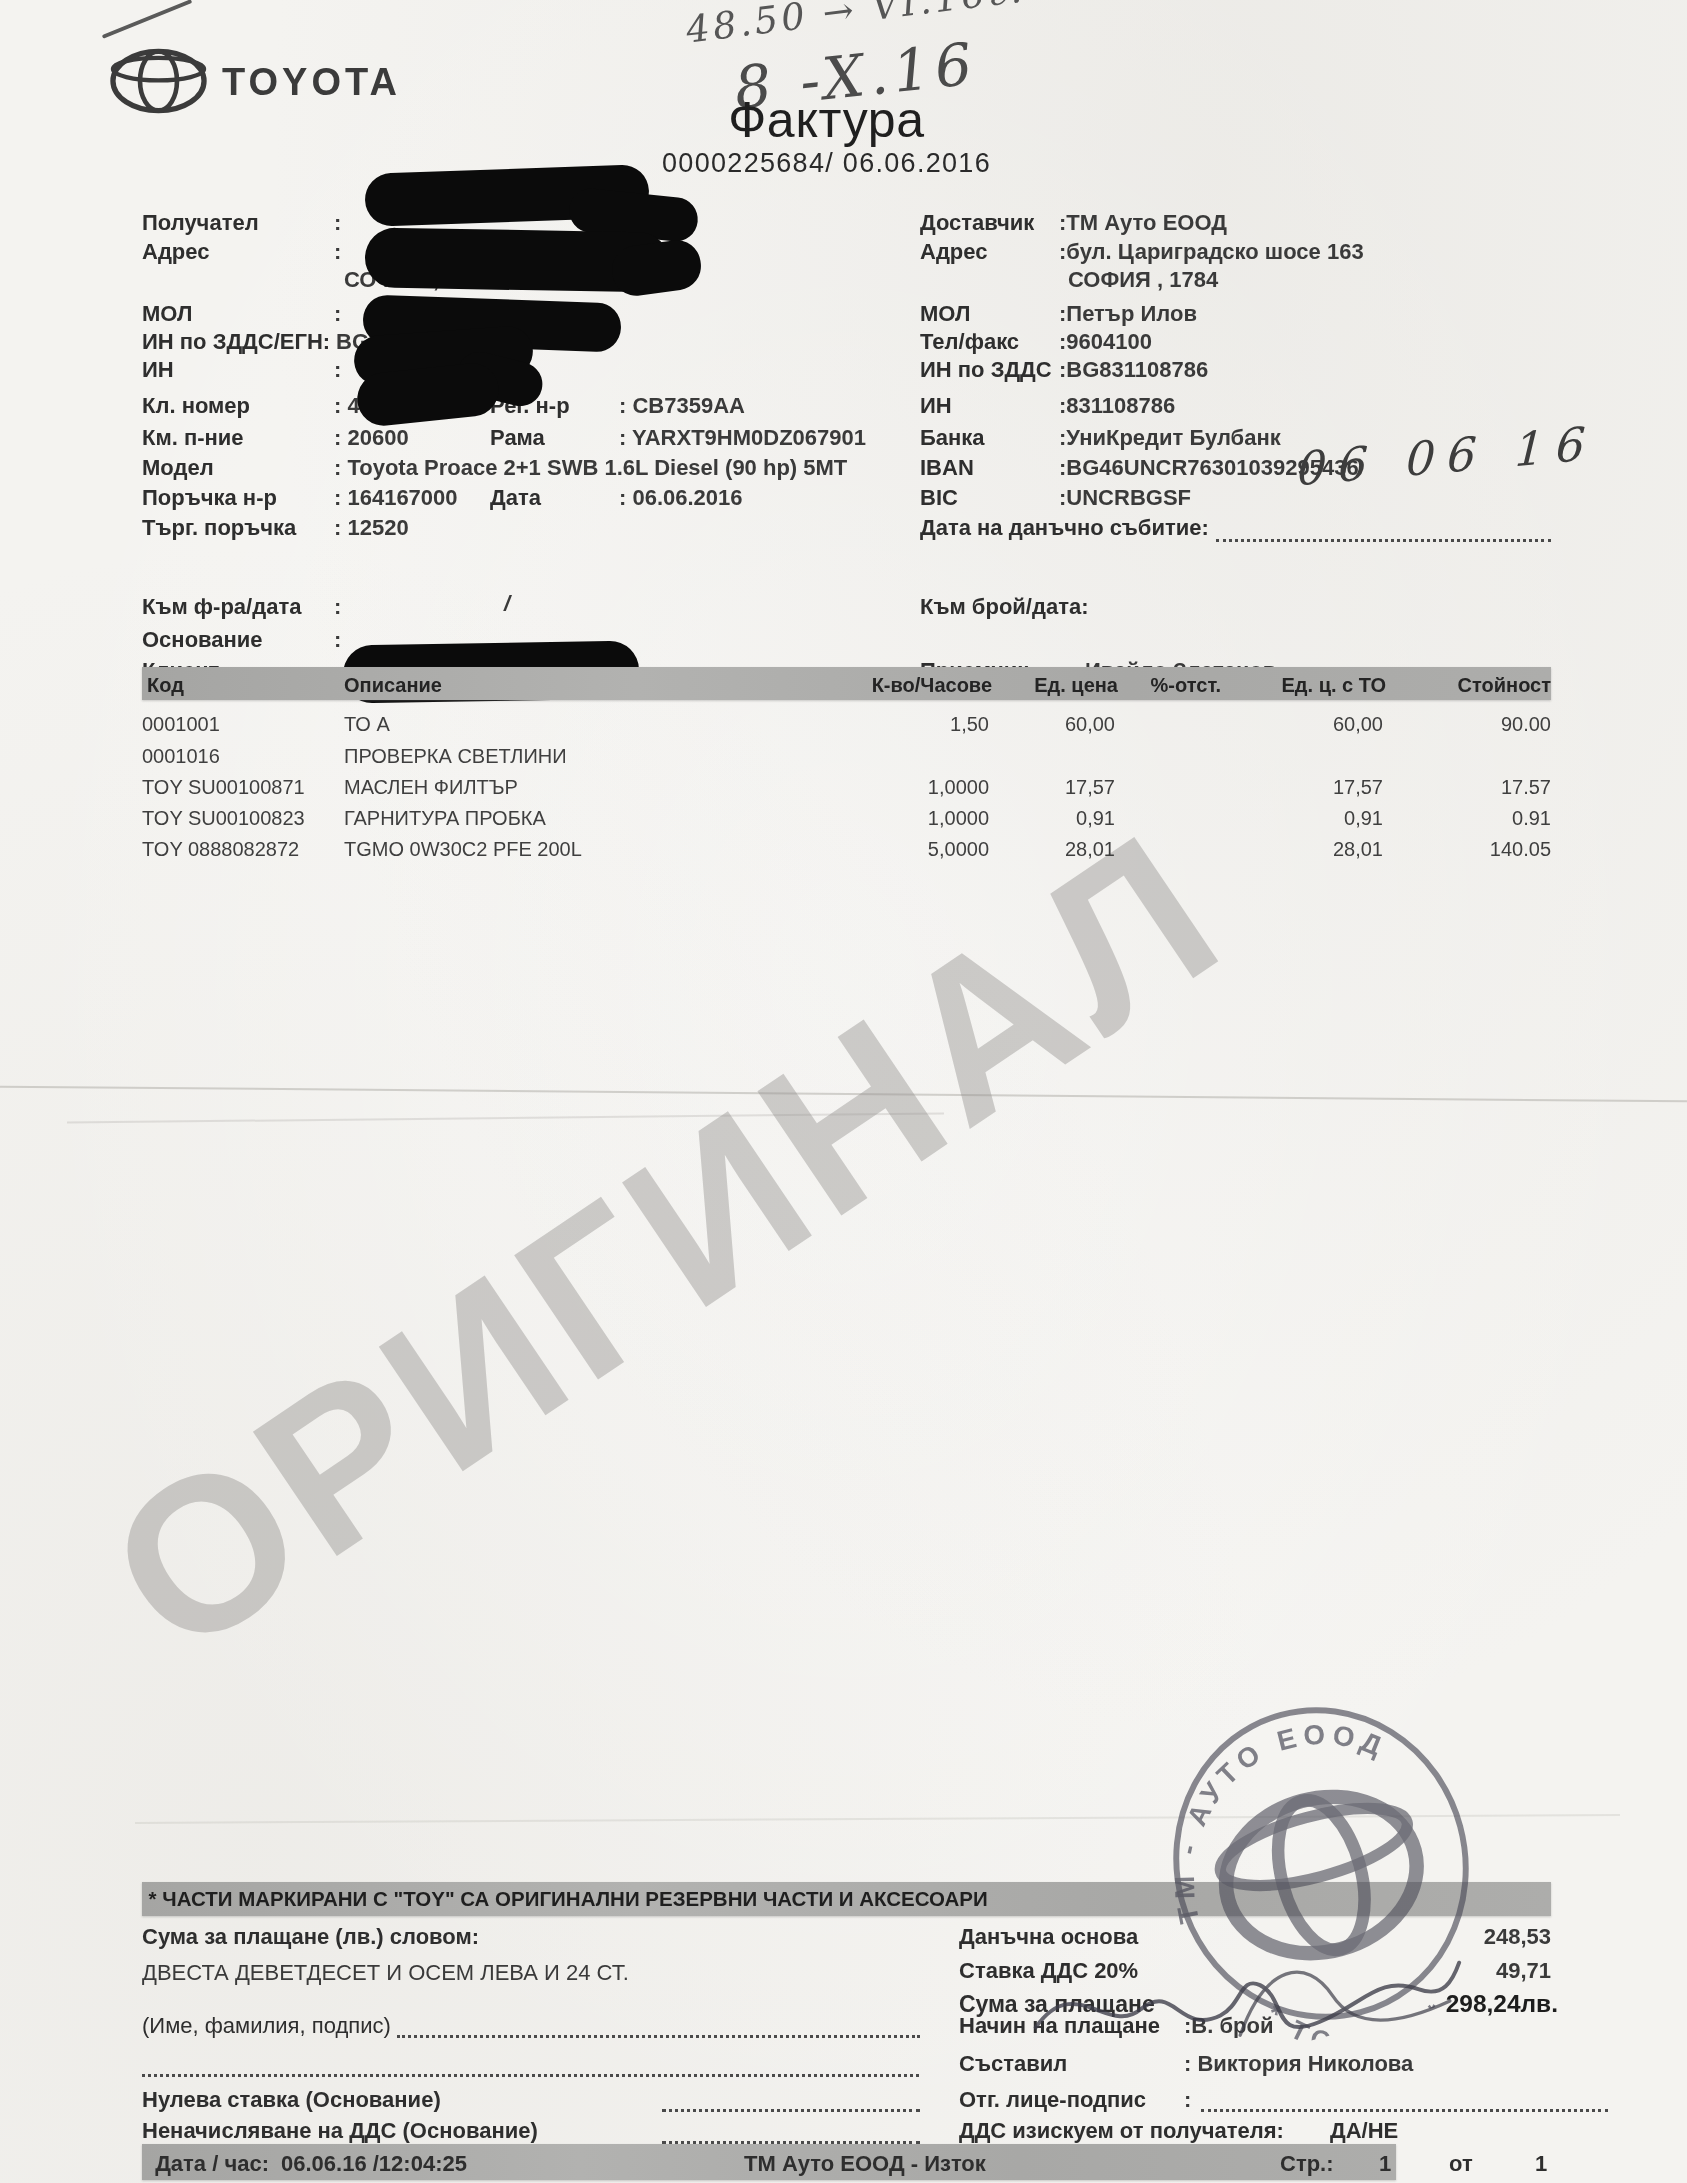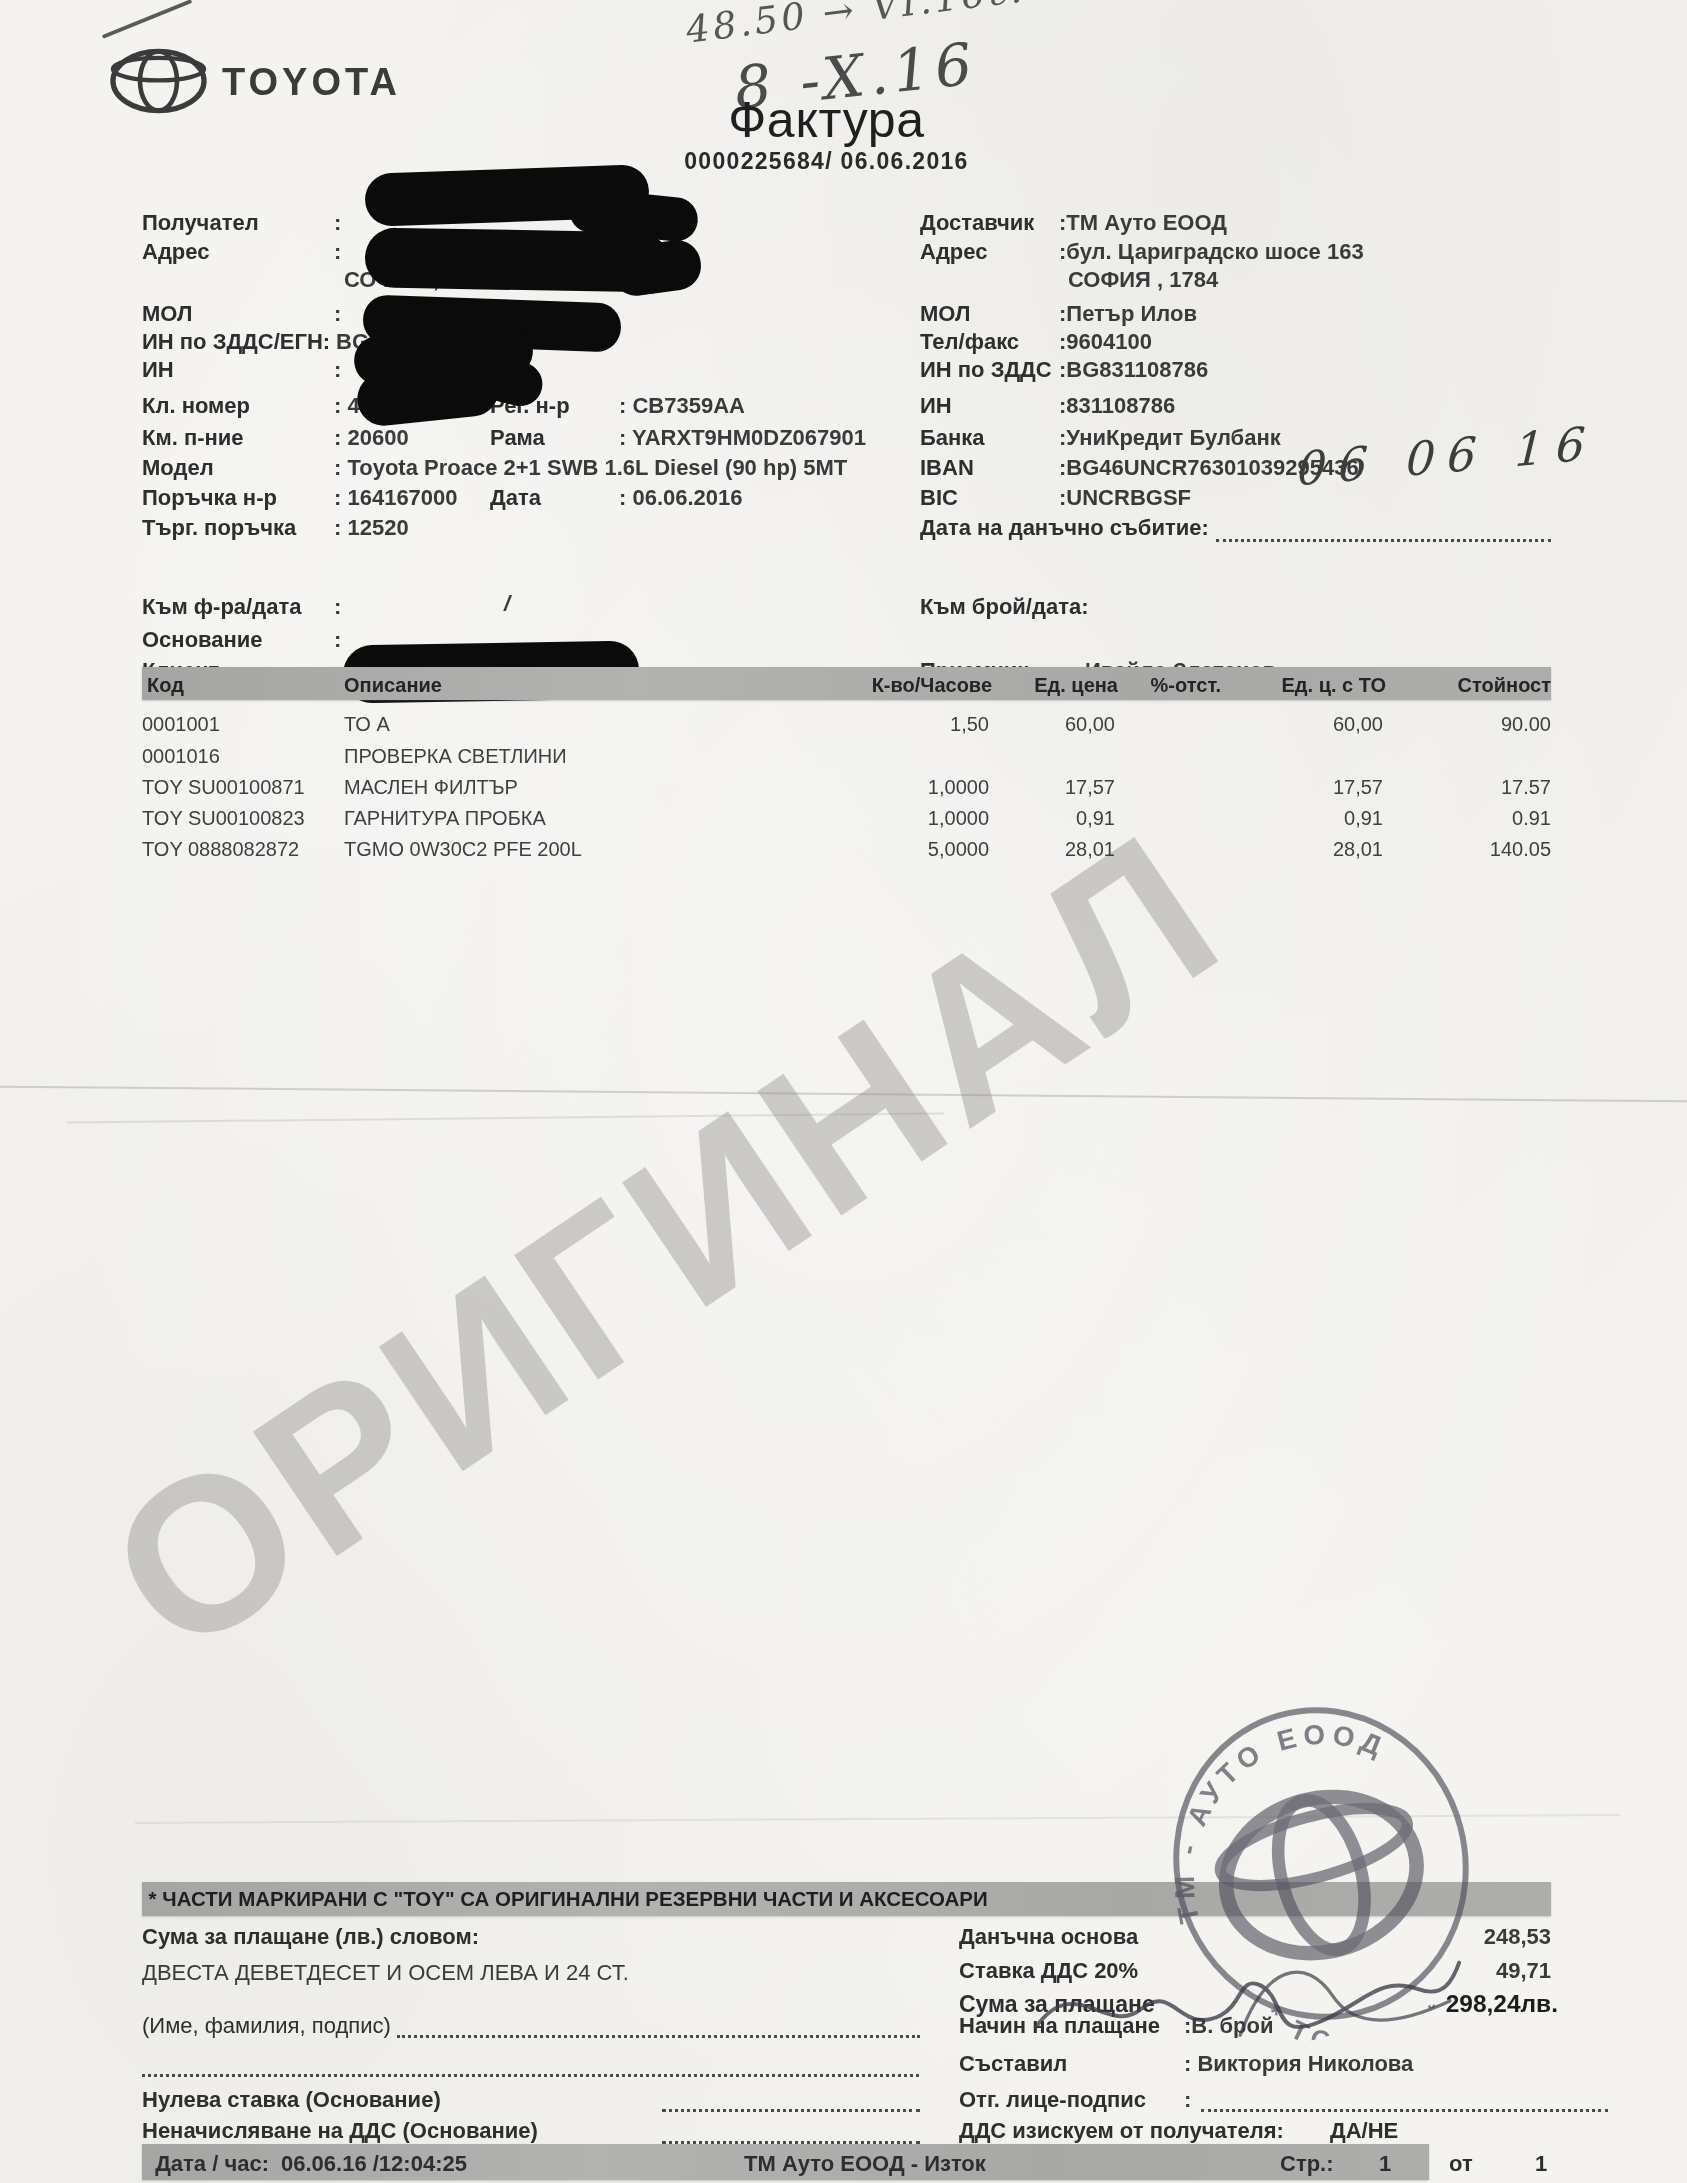--- a/index.html
+++ b/index.html
@@ -19,21 +19,21 @@
   .graybar{background:linear-gradient(90deg,#a5a5a3,#b2b2b0 35%,#a8a8a6 70%,#adadab);box-shadow:0 1.3px 2px rgba(120,120,118,.35);}
   .dots{border-bottom:3.3px dotted #4a4a4a;height:24px;}
   .redact{background:#0b0b0b;position:absolute;}
   .hand{font-family:"DejaVu Serif",serif;font-style:italic;color:#4a4a4a;white-space:nowrap;}
   .crease{position:absolute;background:rgba(172,170,164,.5);}
   .watermark{position:absolute;left:-63px;top:1111px;width:1456px;height:265px;
     transform:rotate(-34deg);transform-origin:50% 50%;
     font-size:218px;font-weight:700;letter-spacing:6.6px;color:rgba(146,144,140,.42);
     text-align:center;line-height:265px;}
   .title{font-weight:400;font-size:50px;color:#1f1f1f;letter-spacing:0.7px;}
-  .invno{font-weight:700;font-size:23px;color:#2a2a2a;letter-spacing:1.3px;}
+  .invno{font-weight:400;font-size:27px;color:#2a2a2a;letter-spacing:1.3px;}
   .stamp{position:absolute;left:1162px;top:1695px;width:318px;height:337px;
     transform:rotate(-15deg);opacity:.82;}
   .sig{position:absolute;left:1022px;top:1935px;width:443px;height:122px;opacity:.88;}
 </style>
 </head>
 <body>
 
 <div class="page">
 
   <div class="crease" style="left:0;top:1093px;width:100%;height:2px;transform:rotate(.5deg);"></div>
@@ -204,21 +204,21 @@
   <div class="abs dots" style="left:662px;top:2085px;width:258px;"></div>
   <div class="abs lbl" style="left:959px;top:2087px;">Отг. лице-подпис</div>
   <div class="abs val" style="left:1184px;top:2087px;">:</div>
   <div class="abs dots" style="left:1201px;top:2085px;width:407px;"></div>
 
   <div class="abs lbl" style="left:142px;top:2118px;">Неначисляване на ДДС (Основание)</div>
   <div class="abs dots" style="left:662px;top:2117px;width:258px;"></div>
   <div class="abs lbl" style="left:959px;top:2118px;">ДДС изискуем от получателя:</div>
   <div class="abs lbl" style="left:1330px;top:2118px;">ДА/НЕ</div>
 
-  <div class="abs graybar" style="left:142px;top:2144px;width:1254px;height:36px;padding-left:33px;">
+  <div class="abs graybar" style="left:142px;top:2144px;width:1254px;height:36px;">
     <div class="abs lbl" style="left:13.2px;top:6.6px;">Дата / час:</div>
     <div class="abs lbl" style="left:139px;top:6.6px;">06.06.16 /12:04:25</div>
     <div class="abs lbl" style="left:602px;top:6.6px;">ТМ Ауто ЕООД - Изток</div>
     <div class="abs lbl" style="left:1138px;top:6.6px;">Стр.:</div>
     <div class="abs lbl" style="left:1237px;top:6.6px;">1</div>
     <div class="abs lbl" style="left:1307px;top:6.6px;">от</div>
     <div class="abs lbl" style="left:1393px;top:6.6px;">1</div>
   </div>
 
   <div class="stamp">

